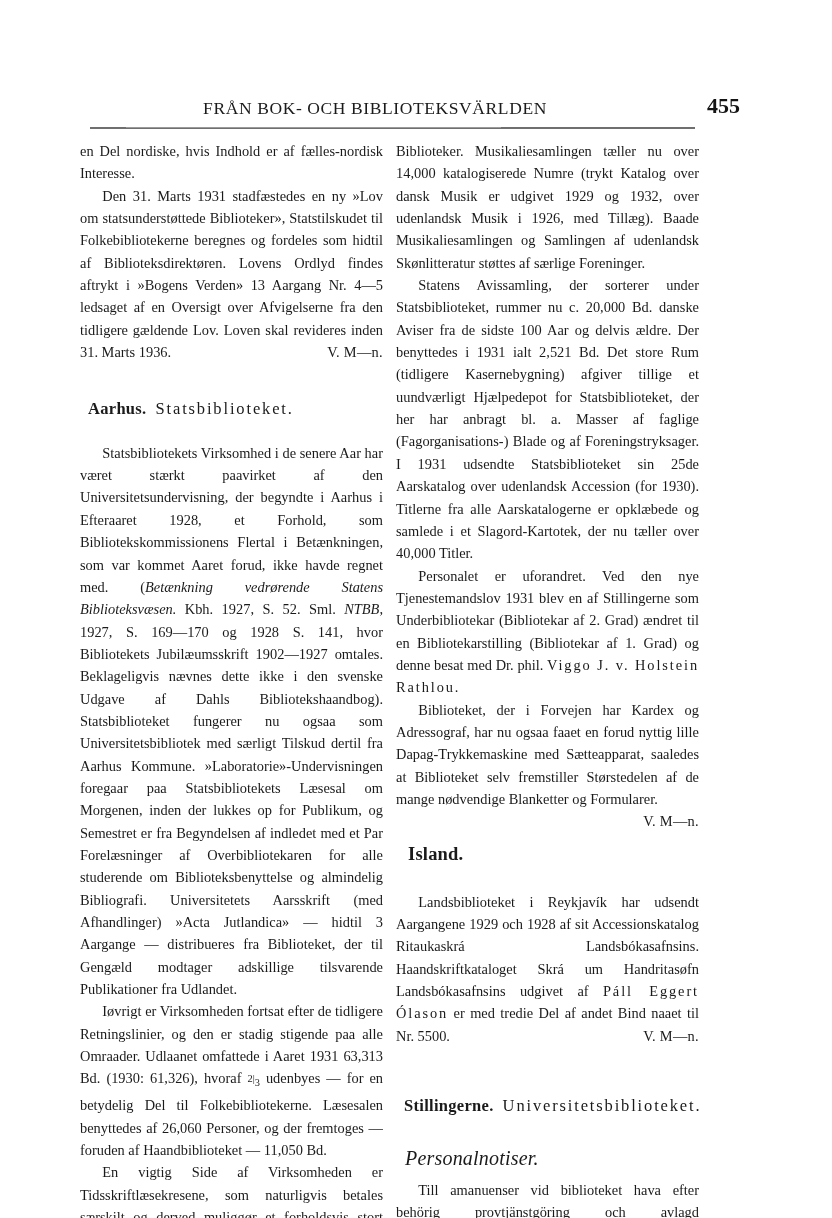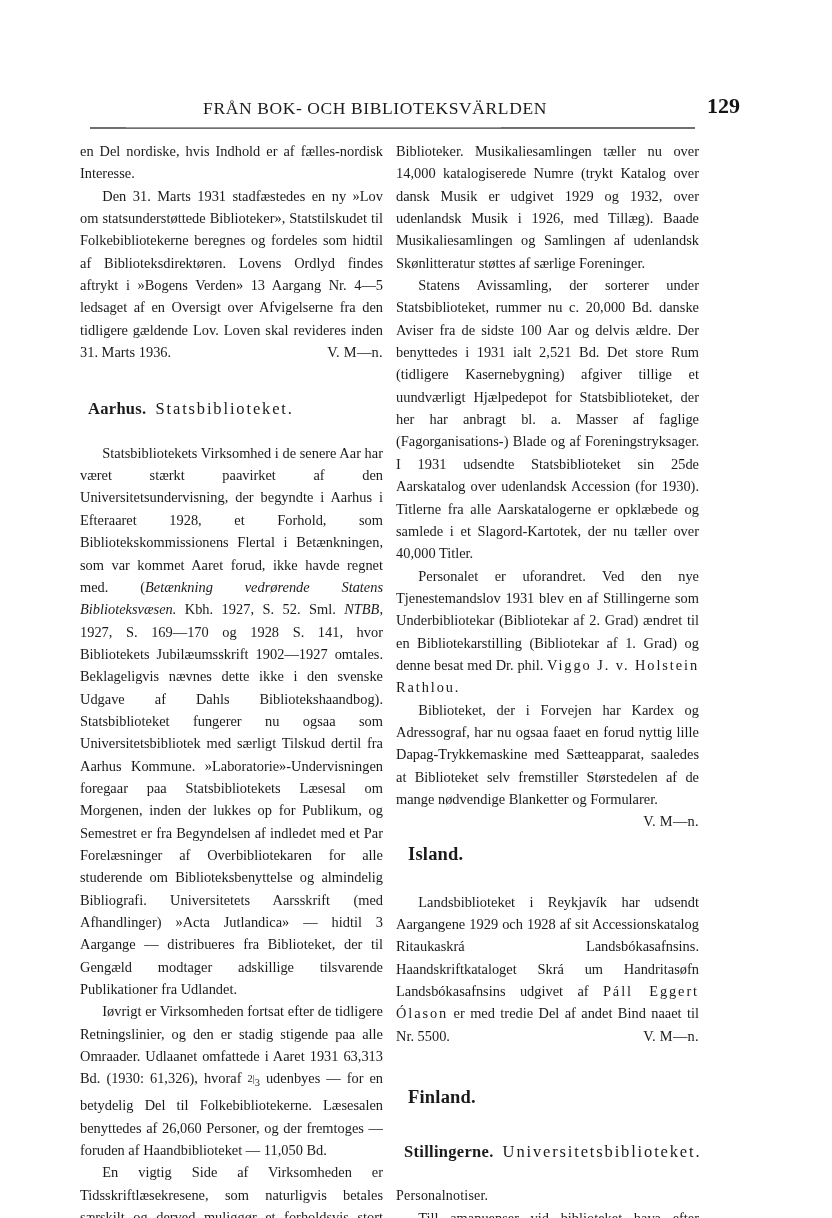--- a/index.html
+++ b/index.html
@@ -105,23 +105,24 @@
     margin-left: 9px;
   }
   .country-head {
     margin: 12px;
     text-indent: 0;
     font-size: 18.5px;
     font-weight: bold;
     letter-spacing: 0.2px;
   }
   .sub-it {
-    margin: 0;
+    margin: 9px;
     text-indent: 0;
-    font-size: 14px;
+    font-style: italic;
+    font-size: 20px;
     letter-spacing: 0.2px;
   }
 
   .sig {
     float: right;
     letter-spacing: 0.3px;
     margin-left: 14px;
   }
 
   .gap-sm { height: 13px; }
@@ -137,21 +138,21 @@
     vertical-align: -0.35em;
   }
 </style>
 </head>
 <body>
 
 <div class="page">
 
   <div class="runhead">
     <div class="runhead-title">FRÅN BOK- OCH BIBLIOTEKSVÄRLDEN</div>
-    <div class="runhead-folio">129</div>
+    <div class="runhead-folio">455</div>
   </div>
   <div class="head-rule"></div>
 
   <div class="col col-left">
 
     <p class="noind">en Del nordiske, hvis Indhold er af fælles-nordisk Interesse.</p>
 
     <p>
       <span>Den 31. Marts 1931 stadfæstedes en ny »Lov om statsunderstøttede Biblioteker», Statstilskudet til Folkebibliotekerne beregnes og fordeles som hidtil af Biblioteksdirektøren. Lovens Ordlyd findes aftrykt i »Bogens Verden» 13 Aargang Nr. 4—5 ledsaget af en Oversigt over Afvigelserne fra den tidligere gældende Lov. Loven skal revideres inden 31. Marts 1936.</span>
       <span class="sig">V. M—n.</span>
@@ -198,21 +199,20 @@
 
     <div class="gap-sm"></div>
 
     <p>
       <span>Landsbiblioteket i Reykjavík har udsendt Aargangene 1929 och 1928 af sit Accessionskatalog Ritaukaskrá Landsbókasafnsins. Haandskriftkataloget Skrá um Handritasøfn Landsbókasafnsins udgivet af </span><span class="sp">Páll Eggert Ólason</span><span> er med tredie Del af andet Bind naaet til Nr. 5500.</span>
       <span class="sig">V. M—n.</span>
     </p>
 
     <div class="gap-lg"></div>
 
-    <p class="country-head">Finland.</p>
 
     <div class="gap-sm"></div>
 
     <p class="sec-head">
       <span class="place">Stillingerne.</span><span class="inst">Universitetsbiblioteket.</span>
     </p>
 
     <div class="gap-sm"></div>
 
     <p class="sub-it">Personalnotiser.</p>

